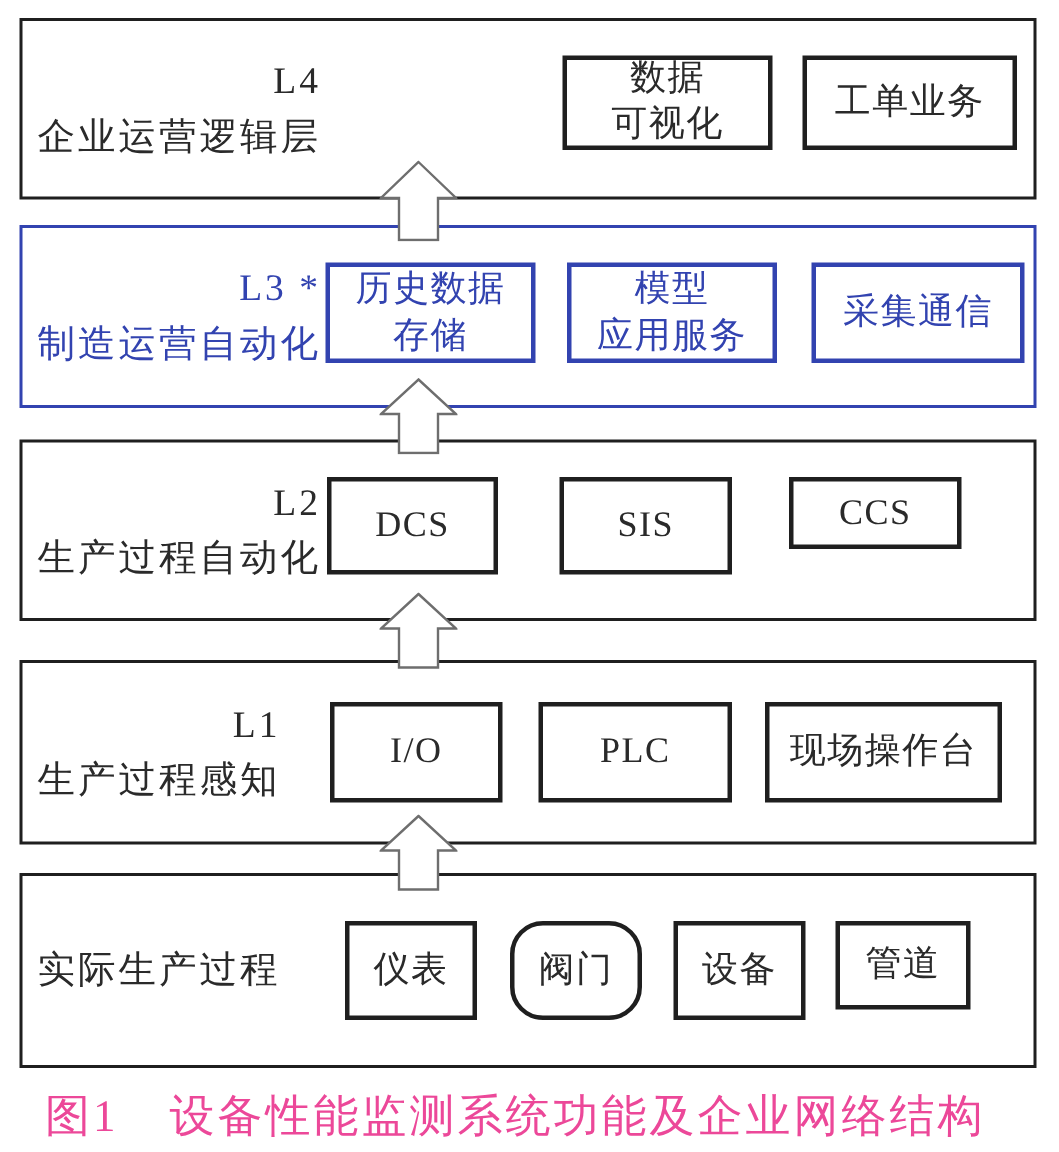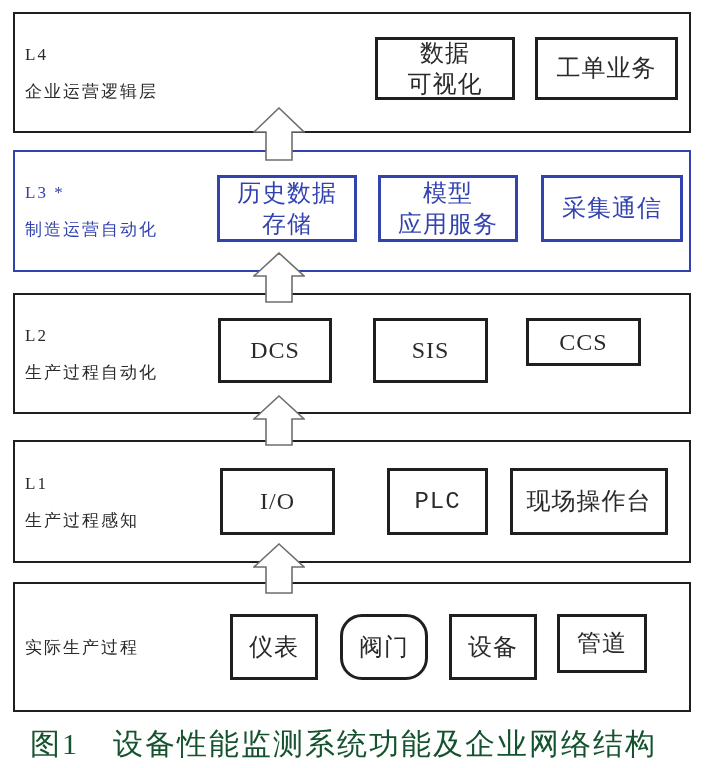--- a/index.html
+++ b/index.html
@@ -31,25 +31,26 @@
   #layer-l2 { top: 293px; height: 121px; }
   #layer-l1 { top: 440px; height: 123px; }
   #layer-l0 { top: 582px; height: 130px; }
 
   
   .layer-label {
     position: absolute;
     left: 10px;
     top: 50%;
     transform: translateY(-50%);
-    font-size: 17px;
+    font-size: 25px;
     line-height: 37px;
     color: #2a2a2a;
     letter-spacing: 2px;
     white-space: nowrap;
+    text-align: right;
   }
   .layer.blue .layer-label { color: #3243b0; }
 
   
   .node {
     position: absolute;
     box-sizing: border-box;
     border: 3px solid #1f1f1f;
     background: #ffffff;
     display: flex;
@@ -59,33 +60,33 @@
     font-size: 24px;
     line-height: 31px;
     color: #2a2a2a;
     letter-spacing: 1px;
     text-align: center;
   }
   .layer.blue .node { border-color: #3243b0; color: #3243b0; }
 
   
   #l4-b1 { left: 205px; top: 23px; width: 141px; height: 63px; }
-  #l4-b2 { left: 360px; top: 23px; width: 140px; height: 63px; }
+  #l4-b2 { left: 360px; top: 23px; width: 140px; height: 63px; font-family: Liberation Mono, monospace; }
   #l4-b3 { left: 520px; top: 23px; width: 143px; height: 63px; }
   
   #l3-b1 { left: 202px; top: 23px; width: 140px; height: 67px; }
   #l3-b2 { left: 363px; top: 23px; width: 140px; height: 67px; }
   #l3-b3 { left: 526px; top: 23px; width: 142px; height: 67px; }
   
   #l2-b1 { left: 203px; top: 23px; width: 114px; height: 65px; }
   #l2-b2 { left: 358px; top: 23px; width: 115px; height: 65px; }
   #l2-b3 { left: 511px; top: 23px; width: 115px; height: 48px; }
   
   #l1-b1 { left: 205px; top: 26px; width: 115px; height: 67px; }
-  #l1-b2 { left: 372px; top: 26px; width: 101px; height: 67px; font-family: Liberation Mono, monospace; }
+  #l1-b2 { left: 344px; top: 26px; width: 129px; height: 67px; }
   #l1-b3 { left: 495px; top: 26px; width: 158px; height: 67px; }
   
   #l0-b1 { left: 215px; top: 30px; width: 88px; height: 66px; }
   #l0-b2 { left: 325px; top: 30px; width: 88px; height: 66px; border-radius: 22px; }
   #l0-b3 { left: 434px; top: 30px; width: 88px; height: 66px; }
   #l0-b4 { left: 542px; top: 30px; width: 90px; height: 59px; }
 
   
   .up-arrow {
     position: absolute;
@@ -101,21 +102,21 @@
 
   
   #caption {
     position: absolute;
     left: 30px;
     top: 724px;
     width: 660px;
     display: flex;
     gap: 34px;
     font-size: 30px;
-    color: #14532d;
+    color: #ec4899;
     letter-spacing: 2px;
     white-space: nowrap;
     font-weight: 500;
   }
 </style>
 </head>
 <body>
 
 <div id="stage">
 

